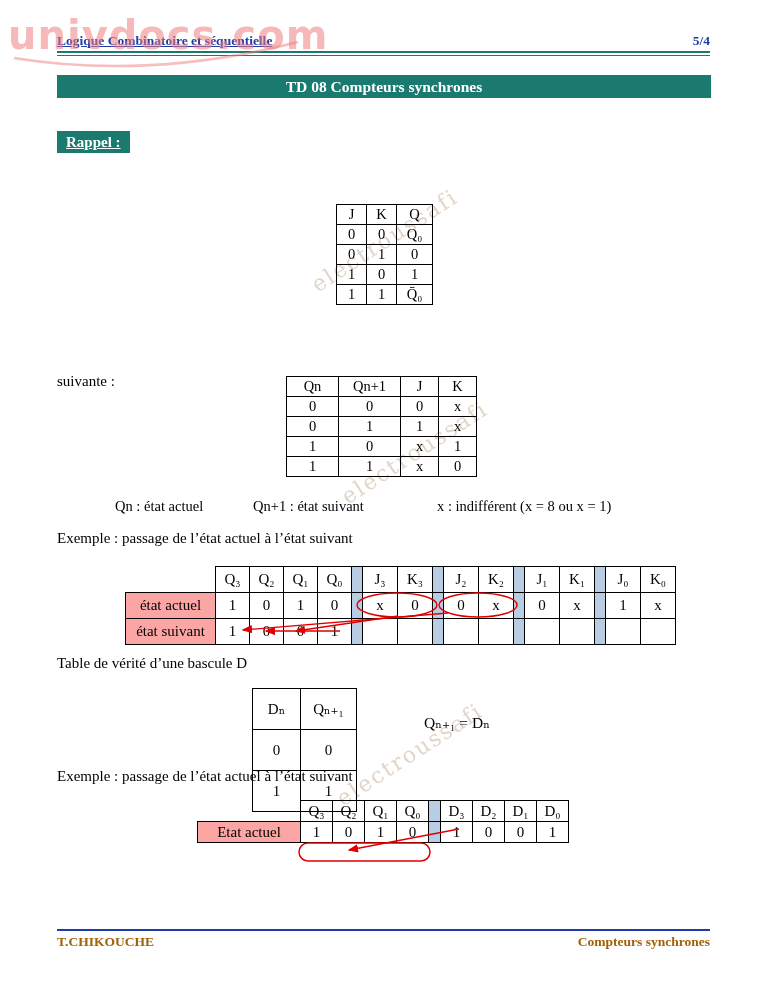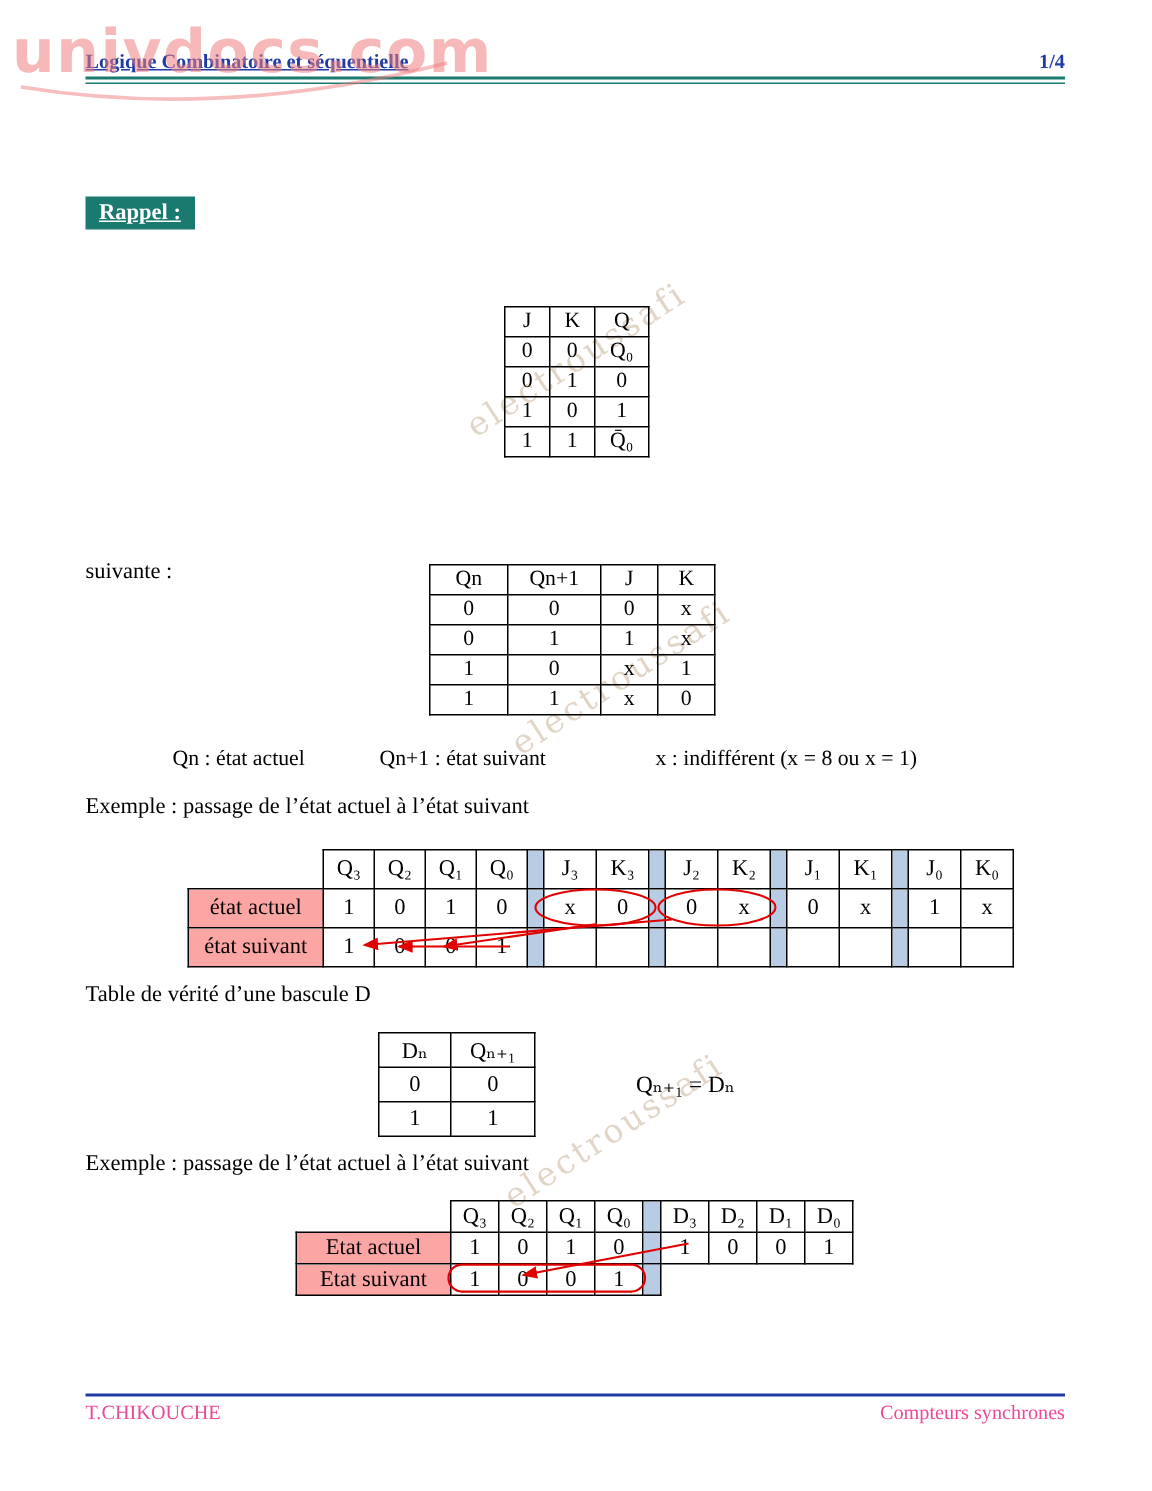--- a/index.html
+++ b/index.html
@@ -58,45 +58,46 @@
   .tbl td.lbl { background:#fca5a5; }
   .tbl td.gap { background:#B8CCE4; }
   .tbl td.nob { border:none; background:transparent; }
   #tbl-jk    { left:336px; top:204px; width:96px;  font-size:14.5px; }
   #tbl-jk td { height:20px; }
   #tbl-trans { left:286px; top:376px; width:190px; font-size:14.5px; }
   #tbl-trans td { height:20px; }
   #tbl-exjk  { left:125px; top:566px; width:550px; font-size:15px; }
   #tbl-exjk td { height:26px; }
   #tbl-d     { left:252px; top:688px; width:104px; font-size:15px; }
-  #tbl-d td  { height:23px; }
+  #tbl-d td  { height:41px; }
   #tbl-exd   { left:197px; top:800px; width:371px; font-size:15px; }
   #tbl-exd td { height:21px; }
   
   .overlay { position:absolute; left:0; top:0; z-index:6; pointer-events:none; }
   .footer-rule { position:absolute; left:57px; right:58px; top:929px; border-top:2px solid #1F3BA6; z-index:2; }
   .footer {
     position:absolute; left:57px; right:58px; top:934px; z-index:2;
     display:flex; justify-content:space-between;
-    color:#ec4899; font-weight:normal; font-size:13.5px;
+    color:#a16207; font-weight:bold; font-size:13.5px;
   }
 </style>
 </head>
 <body>
 
 <div class="page">
 
   <div class="wm-site">univdocs.com</div>
 
   <div class="header">
     <span class="header-title">Logique Combinatoire et séquentielle</span>
-    <span class="header-page">1/4</span>
+    <span class="header-page">5/4</span>
   </div>
   <div class="header-rule"></div>
 
+  <div class="banner">TD 08 Compteurs synchrones</div>
 
   <div class="rappel">Rappel :</div>
 
 
   <span class="wm-diag" style="left:300px; top:228px;">electroussafi</span>
   <span class="wm-diag" style="left:330px; top:440px;">electroussafi</span>
   <span class="wm-diag" style="left:325px; top:742px;">electroussafi</span>
 
   <table class="tbl" id="tbl-jk">
     <colgroup>
@@ -323,28 +324,20 @@
           <td>1</td>
           <td>0</td>
           <td>1</td>
           <td>0</td>
           <td class="gap"></td>
           <td>1</td>
           <td>0</td>
           <td>0</td>
           <td>1</td>
         </tr>
-        <tr>
-          <td class="lbl">Etat suivant</td>
-          <td>1</td>
-          <td>0</td>
-          <td>0</td>
-          <td>1</td>
-          <td class="gap"></td>
-        </tr>
       </tbody>
     </table>
 
   <svg class="overlay" width="768" height="994" viewBox="0 0 768 994">
     <defs>
       <marker id="arr" markerWidth="9" markerHeight="8" refX="6.5" refY="3" orient="auto">
         <path d="M0,0 L7.5,3 L0,6 z" fill="#E00000"></path>
       </marker>
     </defs>
     <path d="M14,58 Q150,80 298,42" stroke="rgba(238,125,125,0.5)" stroke-width="2.5" fill="none"></path>

